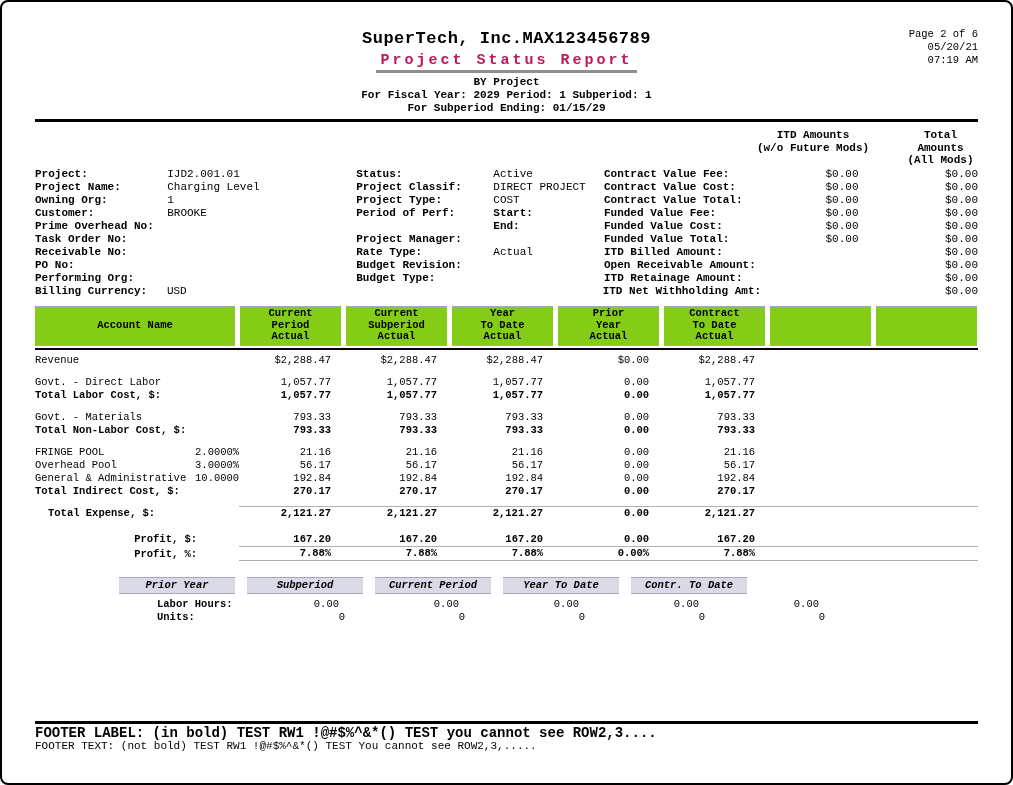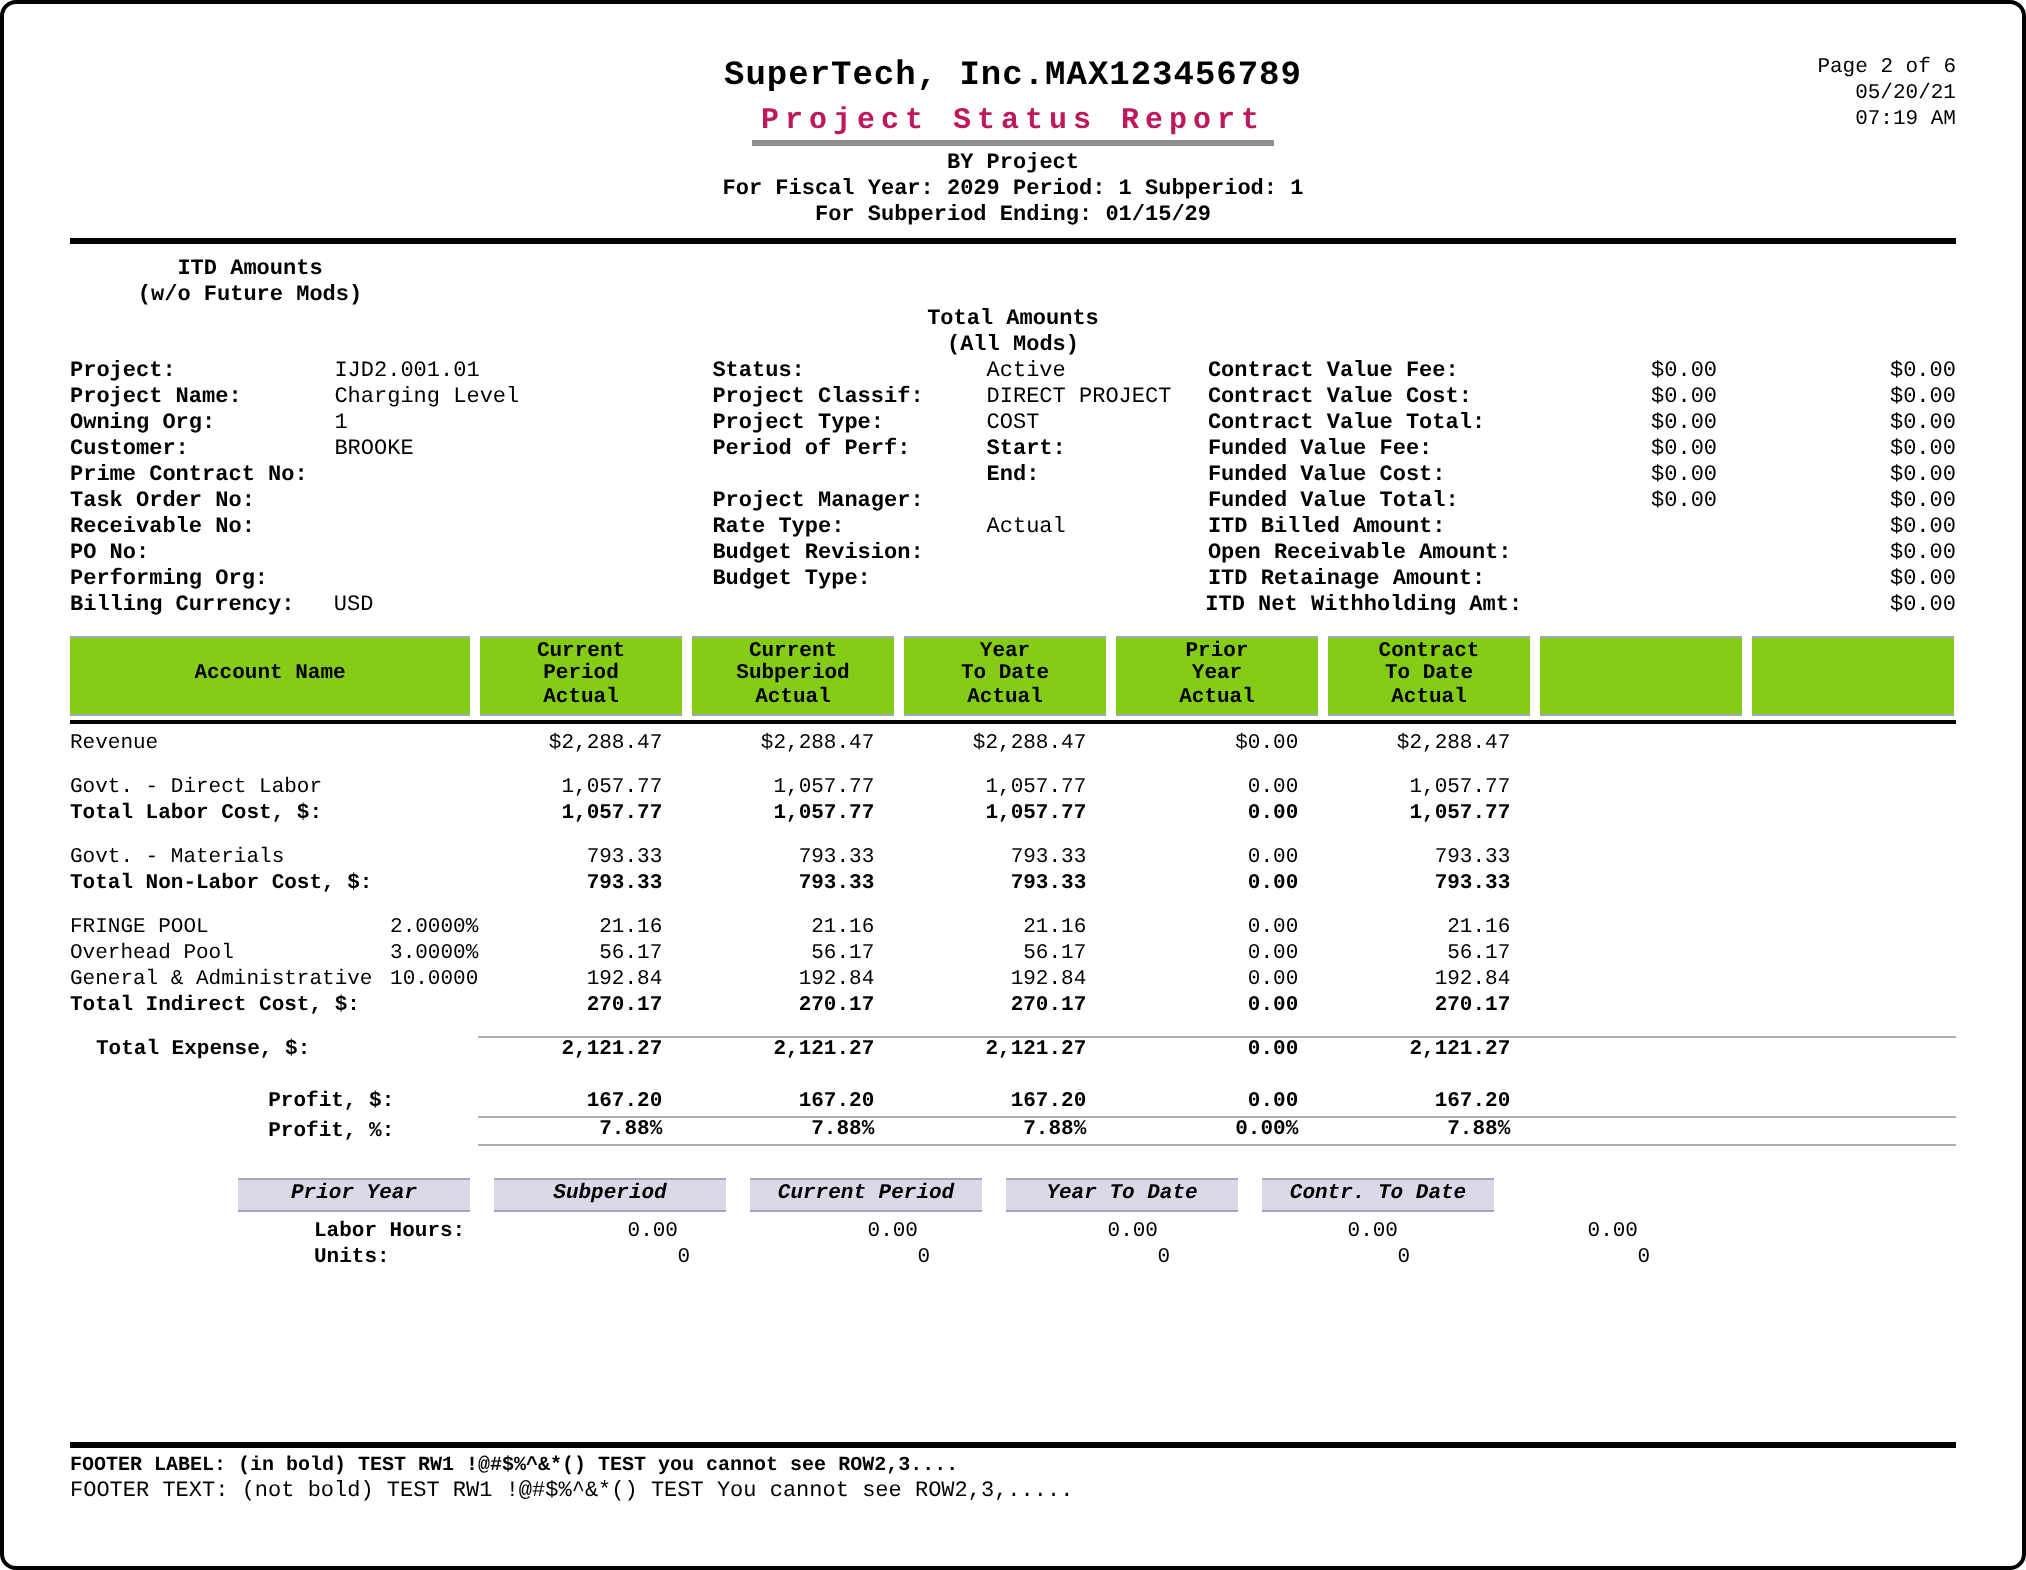--- a/index.html
+++ b/index.html
@@ -23,21 +23,21 @@
   }
   .hdr-small { font-size:11px; font-weight:bold; line-height:13px; }
   .by-line { margin-top:3px; }
   .meta { position:absolute; top:26px; right:0; text-align:right;
           font-size:10.5px; line-height:13px; font-weight:normal; }
   .top-rule { height:3px; background:#000; margin-top:4px; }
 
   
   .info { margin-top:7px; font-size:11px; line-height:13px; }
   .amounts-hdr { display:flex; font-weight:bold; text-align:center;
-                 line-height:12.5px; margin-bottom:1px;flex-direction:column; }
+                 line-height:12.5px; margin-bottom:1px; }
   .ah-spacer { width:688px; }
   .ah-box1 { width:180px; white-space:pre-line; }
   .ah-box2 { flex:1; white-space:pre-line; }
   .info-row { display:flex; }
   .ir-l-label { width:135px; font-weight:bold; white-space:nowrap; }
   .ir-l-value { width:193px; white-space:nowrap; }
   .ir-m-label { width:140px; font-weight:bold; white-space:nowrap; }
   .ir-m-value { width:113px; white-space:nowrap; }
   .ir-r-label { width:160px; font-weight:bold; white-space:nowrap; }
   .ir-r-itd   { width:100px; text-align:right; }
@@ -80,21 +80,21 @@
              border-top:1px solid #a6a6bc; border-bottom:1px solid #a6a6bc; }
   .hours-rows { margin-top:4px; }
   .hrow { display:flex; line-height:13px; }
   .h-label { width:204px; padding-left:122px; font-weight:bold; white-space:nowrap; }
   .h-val { width:120px; text-align:right; padding-right:20px; }
   .h-val.units { padding-right:14px; }
 
   
   .footer { position:absolute; left:33px; right:33px; bottom:30px; }
   .footer-rule { height:3px; background:#000; margin-bottom:3px; }
-  .footer-bold { font-size:10px; font-weight:bold; line-height:13px; white-space:nowrap; }
+  .footer-bold { font-size:14px; font-weight:bold; line-height:13px; white-space:nowrap; }
   .footer-text { font-size:11px; line-height:13px; white-space:nowrap; }
 </style>
 </head>
 <body>
 
 <div class="page">
   <div class="content">
 
     <div class="header">
       <div class="company">SuperTech, Inc.MAX123456789</div>
@@ -149,21 +149,21 @@
           <div class="info-row">
             <div class="ir-l-label">Customer:</div>
             <div class="ir-l-value">BROOKE</div>
             <div class="ir-m-label">Period of Perf:</div>
             <div class="ir-m-value vbold">Start:</div>
             <div class="ir-r-label">Funded Value Fee:</div>
             <div class="ir-r-itd">$0.00</div>
             <div class="ir-r-total">$0.00</div>
           </div>
           <div class="info-row">
-            <div class="ir-l-label">Prime Contract No:</div>
+            <div class="ir-l-label">Prime Overhead No:</div>
             <div class="ir-l-value"></div>
             <div class="ir-m-label"></div>
             <div class="ir-m-value vbold">End:</div>
             <div class="ir-r-label">Funded Value Cost:</div>
             <div class="ir-r-itd">$0.00</div>
             <div class="ir-r-total">$0.00</div>
           </div>
           <div class="info-row">
             <div class="ir-l-label">Task Order No:</div>
             <div class="ir-l-value"></div>

